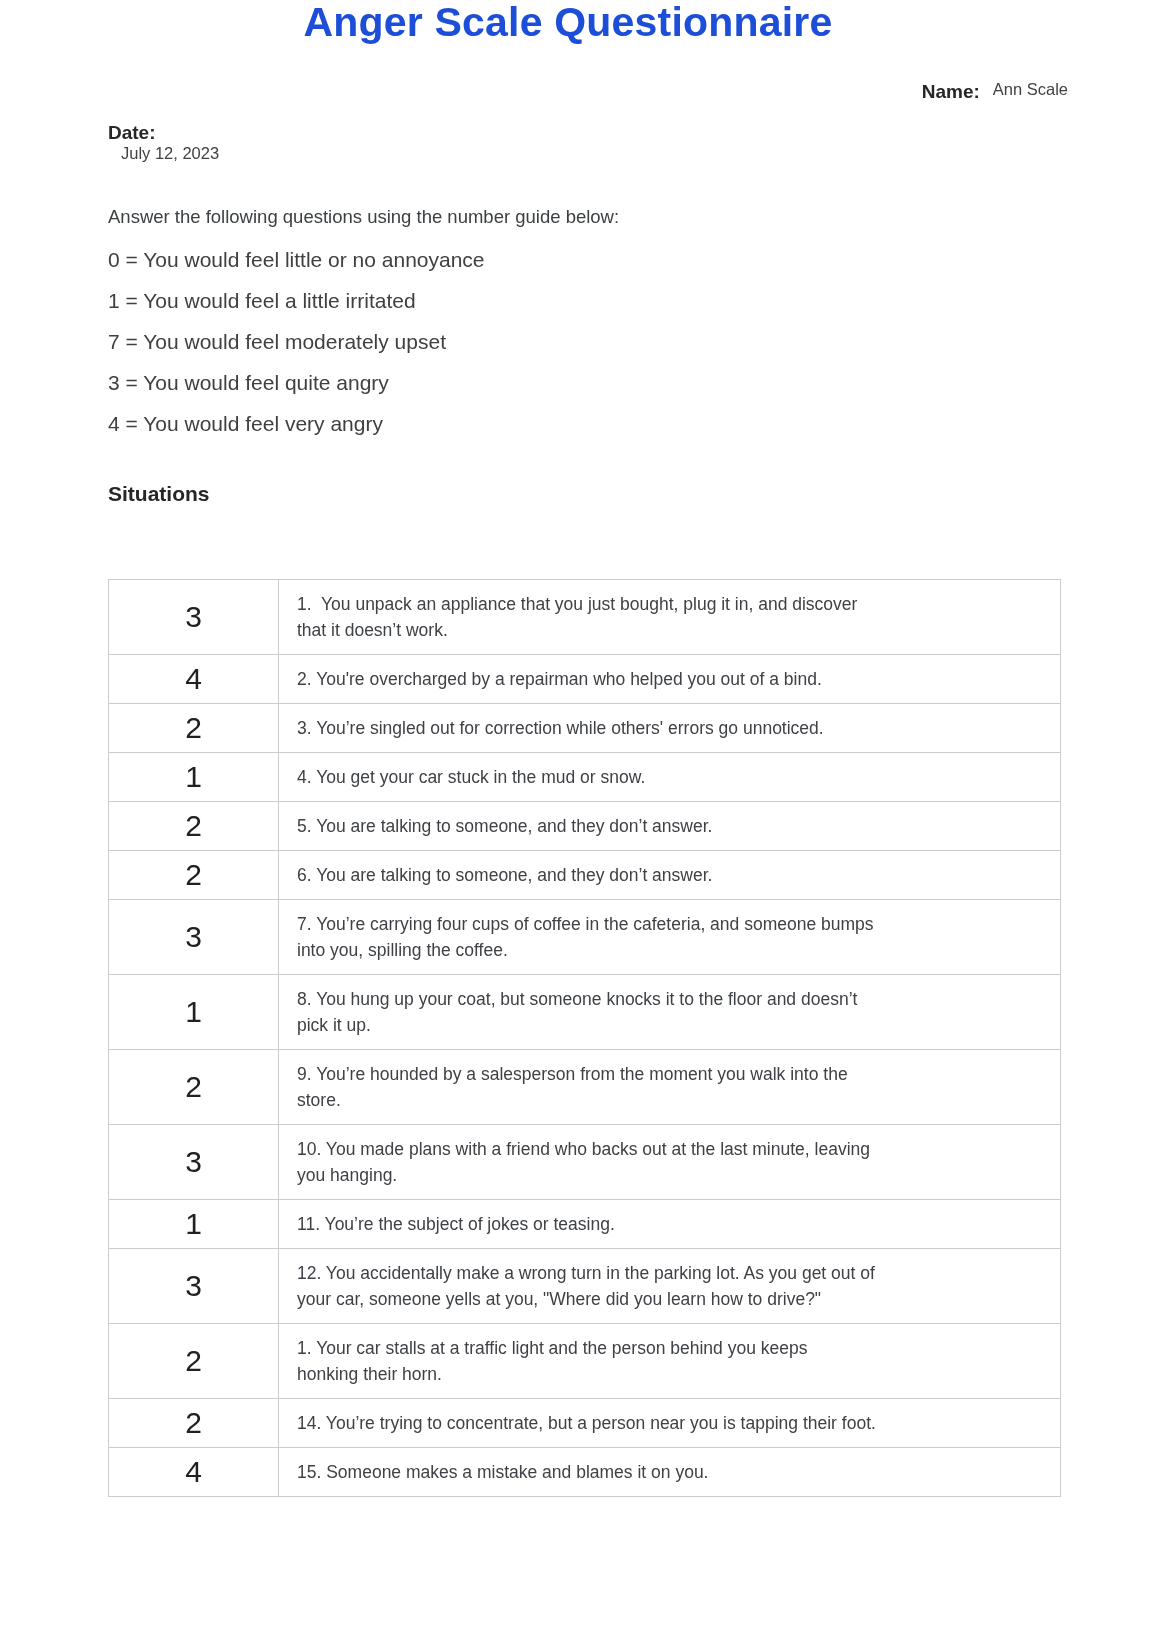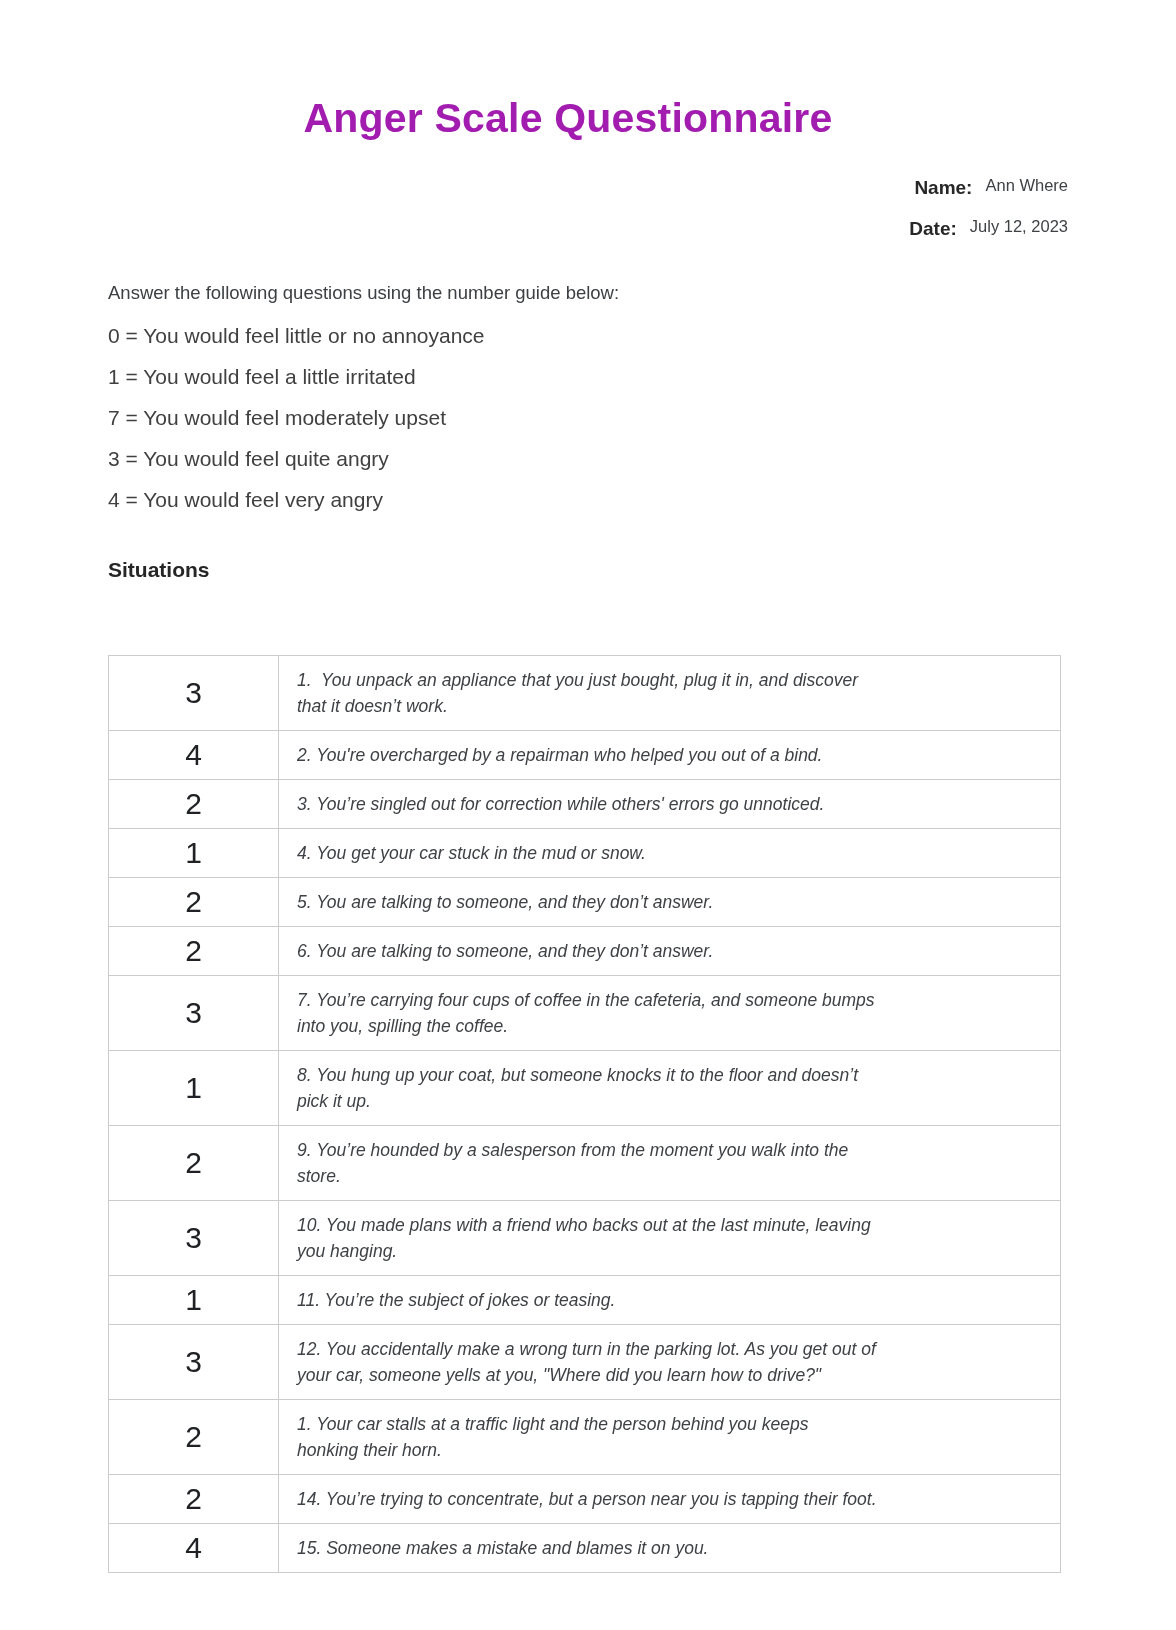--- a/index.html
+++ b/index.html
@@ -6,33 +6,32 @@
   html, body {
     width: 1176px; height: 1630px;
     background: #ffffff;
     font-family: "Liberation Sans", sans-serif;
     color: #3c4043;
     overflow: hidden;
   }
   .doc { padding: 0 108px; }
 
   .title {
-    margin-top: 96px;
     padding-right: 40px;
     text-align: center;
     font-size: 41px;
     line-height: 44px;
     font-weight: bold;
-    color: #a21caf;
+    color: #1d4ed8;
     letter-spacing: 0.2px;
   }
 
   .field-row { display: flex; align-items: flex-start; justify-content: flex-end; }
   .field-row.name { margin-top: 36px; }
-  .field-row.date { margin-top: 18px; }
+  .field-row.date { margin-top: 18px; flex-direction: column; }
   .field-label {
     font-size: 19px; line-height: 23px;
     font-weight: bold; color: #272727;
   }
   .field-value {
     font-size: 16.5px; line-height: 21px;
     color: #3f4245; margin-left: 13px; margin-top: -1px;
   }
 
   .intro { margin-top: 42px; font-size: 18.5px; line-height: 22px; color: #3c4043; }
@@ -59,33 +58,32 @@
     line-height: 34px;
     color: #202124;
     padding: 6px 0;
   }
   td.text-cell {
     font-size: 17.5px;
     line-height: 26px;
     color: #3e4145;
     padding: 11px 14px 11px 18px;
     white-space: pre-wrap;
-    font-style: italic;
   }
 </style>
 </head>
 <body>
 
 <div class="doc">
 
   <h1 class="title">Anger Scale Questionnaire</h1>
 
   <div class="field-row name">
     <span class="field-label">Name:</span>
-    <span class="field-value">Ann Where</span>
+    <span class="field-value">Ann Scale</span>
   </div>
 
   <div class="field-row date">
     <span class="field-label">Date:</span>
     <span class="field-value">July 12, 2023</span>
   </div>
 
   <p class="intro">Answer the following questions using the number guide below:</p>
 
   <ul class="guide">

